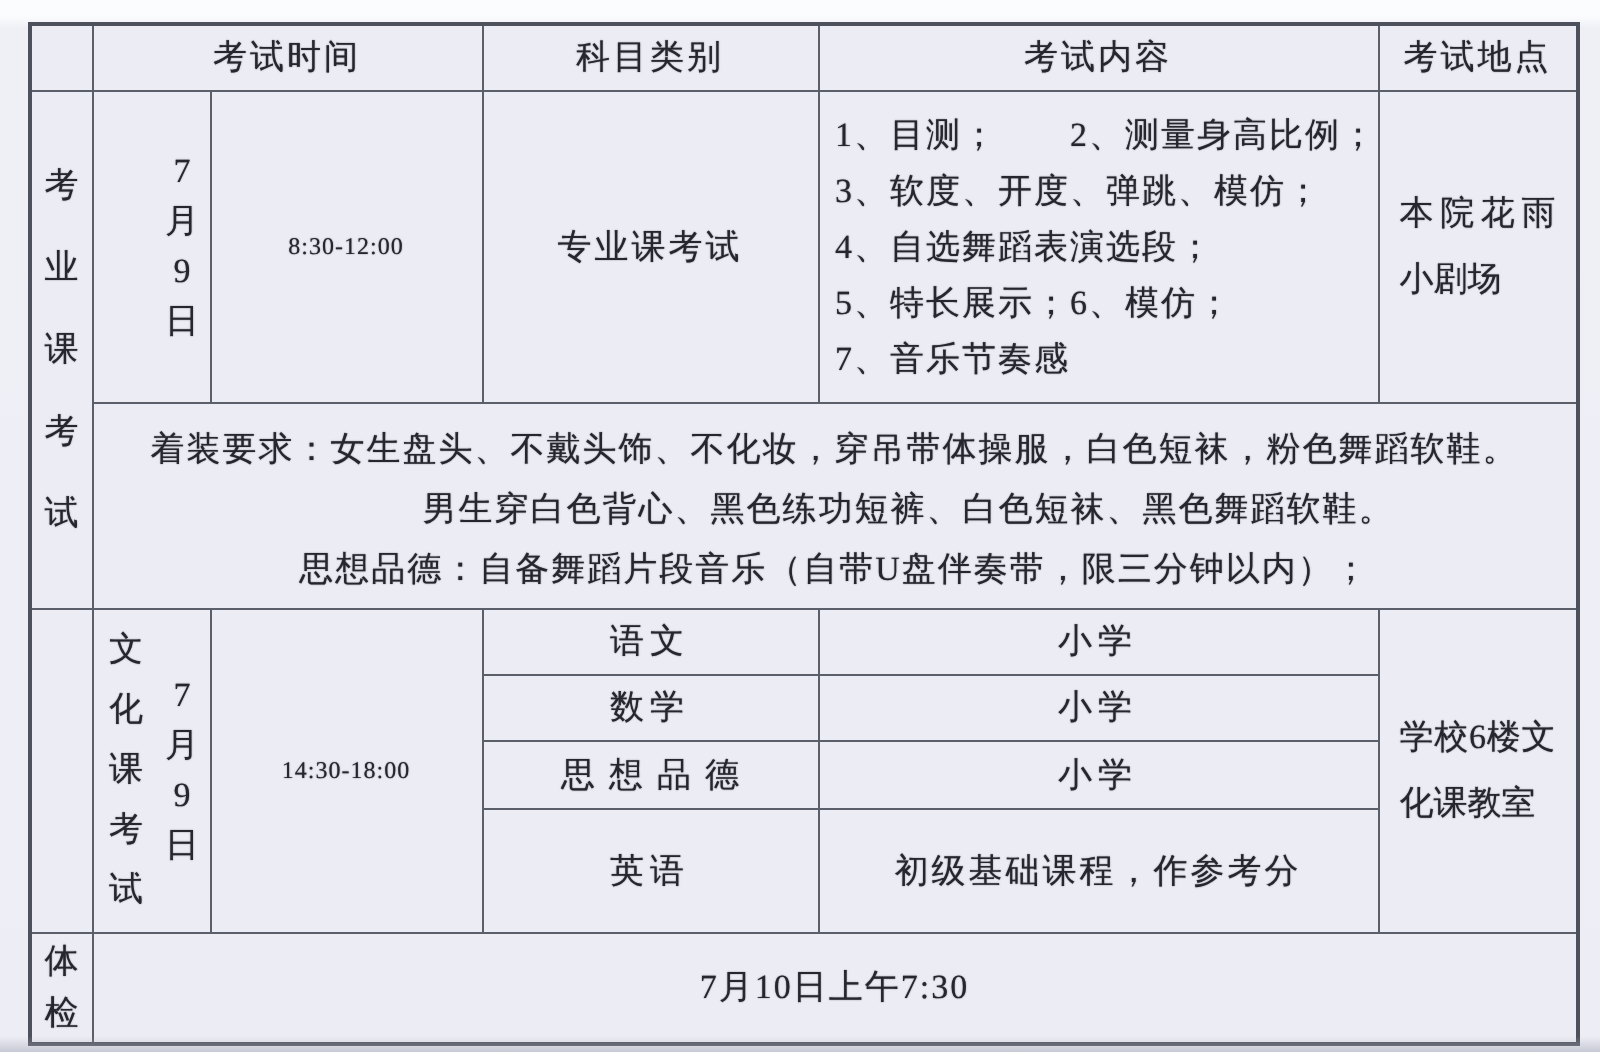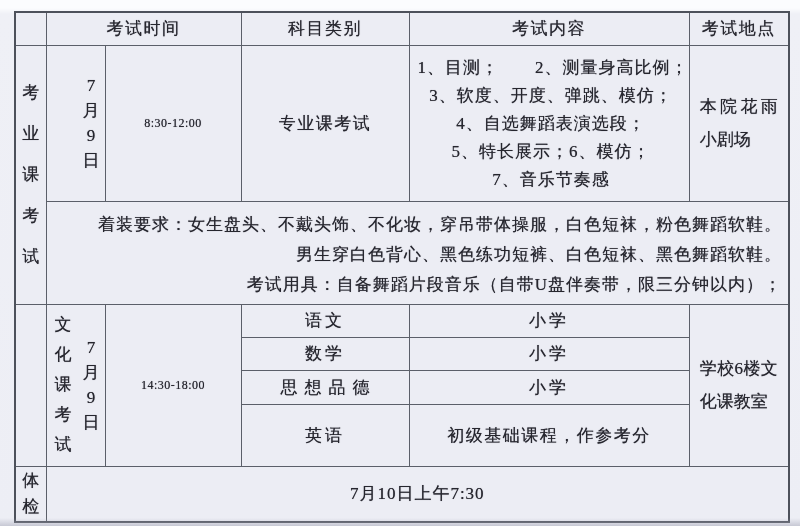--- a/index.html
+++ b/index.html
@@ -47,24 +47,24 @@
     word-break: break-all; text-align: center;
     letter-spacing: 0;
   }
   .vl-a { line-height: 41px; }
   .vl-b { line-height: 30px; margin-left: 37px; }
   .vl-c { line-height: 26px; }
 
   .date-line { display: block; line-height: 25px; letter-spacing: 1px; padding-left: 32px; }
   .time-cell { font-size: 12px; letter-spacing: 0.5px; }
 
-  .content-cell { text-align: center; padding: 6px 4px 4px 8px; }
+  .content-cell { text-align: left; padding: 6px 4px 4px 8px; }
   .content-line { display: block; line-height: 28px; letter-spacing: 1px; white-space: pre; }
 
-  .req-cell { text-align: right; padding: 8px 6px 4px 6px; }
+  .req-cell { text-align: center; padding: 8px 6px 4px 6px; }
   .req-line { display: block; line-height: 30px; letter-spacing: 1px; }
   .req-line.indent { padding-left: 74px; }
 
   .loc-cell { vertical-align: middle; }
   .loc-text {
     width: 78px; margin: 0 auto;
     text-align: justify; text-justify: inter-character;
     word-break: break-all;
     line-height: 33px; letter-spacing: 0;
   }
@@ -115,21 +115,21 @@
     </td>
     <td class="loc-cell">
       <div class="loc-text">本院花雨小剧场</div>
     </td>
   </tr>
 
   <tr class="h-req">
     <td colspan="5" class="req-cell">
       <span class="req-line">着装要求：女生盘头、不戴头饰、不化妆，穿吊带体操服，白色短袜，粉色舞蹈软鞋。</span>
       <span class="req-line indent">男生穿白色背心、黑色练功短裤、白色短袜、黑色舞蹈软鞋。</span>
-      <span class="req-line">考试用具：自备舞蹈片段音乐（自带U盘伴奏带，限三分钟以内）；</span>
+      <span class="req-line">思想品德：自备舞蹈片段音乐（自带U盘伴奏带，限三分钟以内）；</span>
     </td>
   </tr>
 
   <tr class="h-sub">
     <td rowspan="4">
       <div class="vlabel vl-b">文化课考试</div>
     </td>
     <td rowspan="4">
       <span class="date-line">7月</span>
       <span class="date-line">9日</span>

